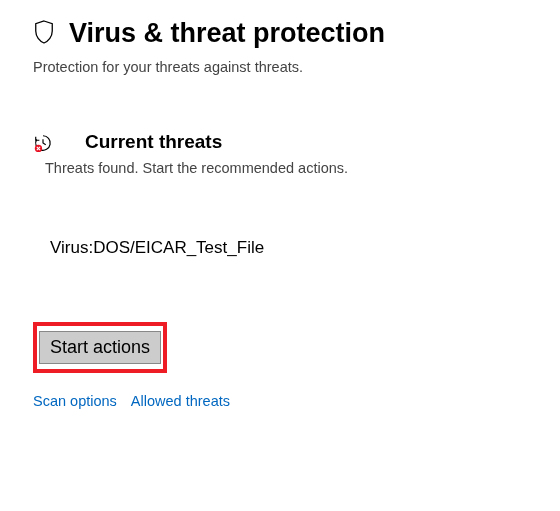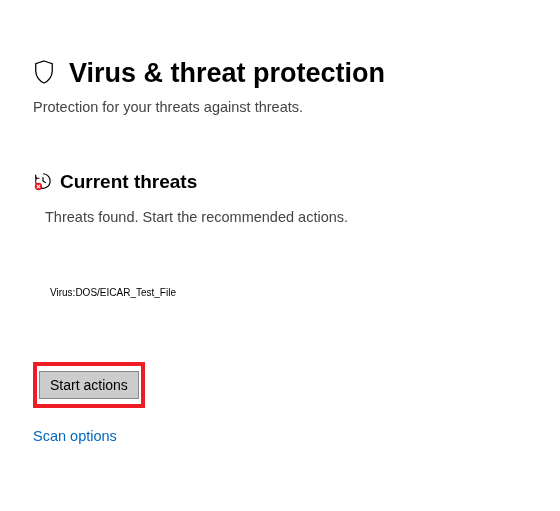--- a/index.html
+++ b/index.html
@@ -13,41 +13,40 @@
       width: 560px;
       height: 511px;
       color: #000;
       padding: 18px 33px;
     }
     .header-row {
       display: flex;
       align-items: center;
       gap: 14px;
       margin-bottom: 10px;
-      margin-top: 40px;
     }
     .shield-icon svg {
       width: 22px;
       height: 26px;
     }
     .page-title {
       font-size: 27px;
       font-weight: 600;
       color: #000;
     }
     .page-subtitle {
       font-size: 14.5px;
       color: #444;
       margin-bottom: 56px;
     }
     .section-header {
       display: flex;
-      align-items: flex-start;
-      gap: 7px;
-      margin-bottom: 16px;
+      align-items: flex-end;
+      gap: 32px;
+      margin-bottom: 7px;
     }
     .history-icon {
       width: 20px;
       height: 20px;
       position: relative;
     }
     .history-icon svg {
       width: 20px;
       height: 20px;
     }
@@ -55,34 +54,34 @@
       font-size: 19px;
       font-weight: 600;
     }
     .section-subtitle {
       font-size: 14.5px;
       color: #444;
       margin-bottom: 62px;
       margin-left: 12px;
     }
     .threat-name {
-      font-size: 10px;
+      font-size: 17px;
       color: #000;
       margin-left: 17px;
       margin-bottom: 64px;
     }
     .button-wrapper {
       display: inline-block;
       border: 4px solid #ee1c25;
       margin-bottom: 12px;
       padding: 5px 2px;
     }
     .start-actions-btn {
       font-family: inherit;
-      font-size: 14px;
+      font-size: 18px;
       color: #000;
       background: #cccccc;
       border: 1px solid #888;
       padding: 5px 10px;
       min-width: 99px;
       text-align: center;
       cursor: pointer;
     }
     .link-list {
       display: flex;
@@ -126,16 +125,17 @@
 <div class="section-subtitle">Threats found. Start the recommended actions.</div>
 
 <div class="threat-name">Virus:DOS/EICAR_Test_File</div>
 
 <div class="button-wrapper">
   <button class="start-actions-btn">Start actions</button>
 </div>
 
 <div class="link-list">
   <a class="link-item">Scan options</a>
+  <a class="link-item">Allowed threats</a>
 </div>
 
 
 
 
 </body></html>

